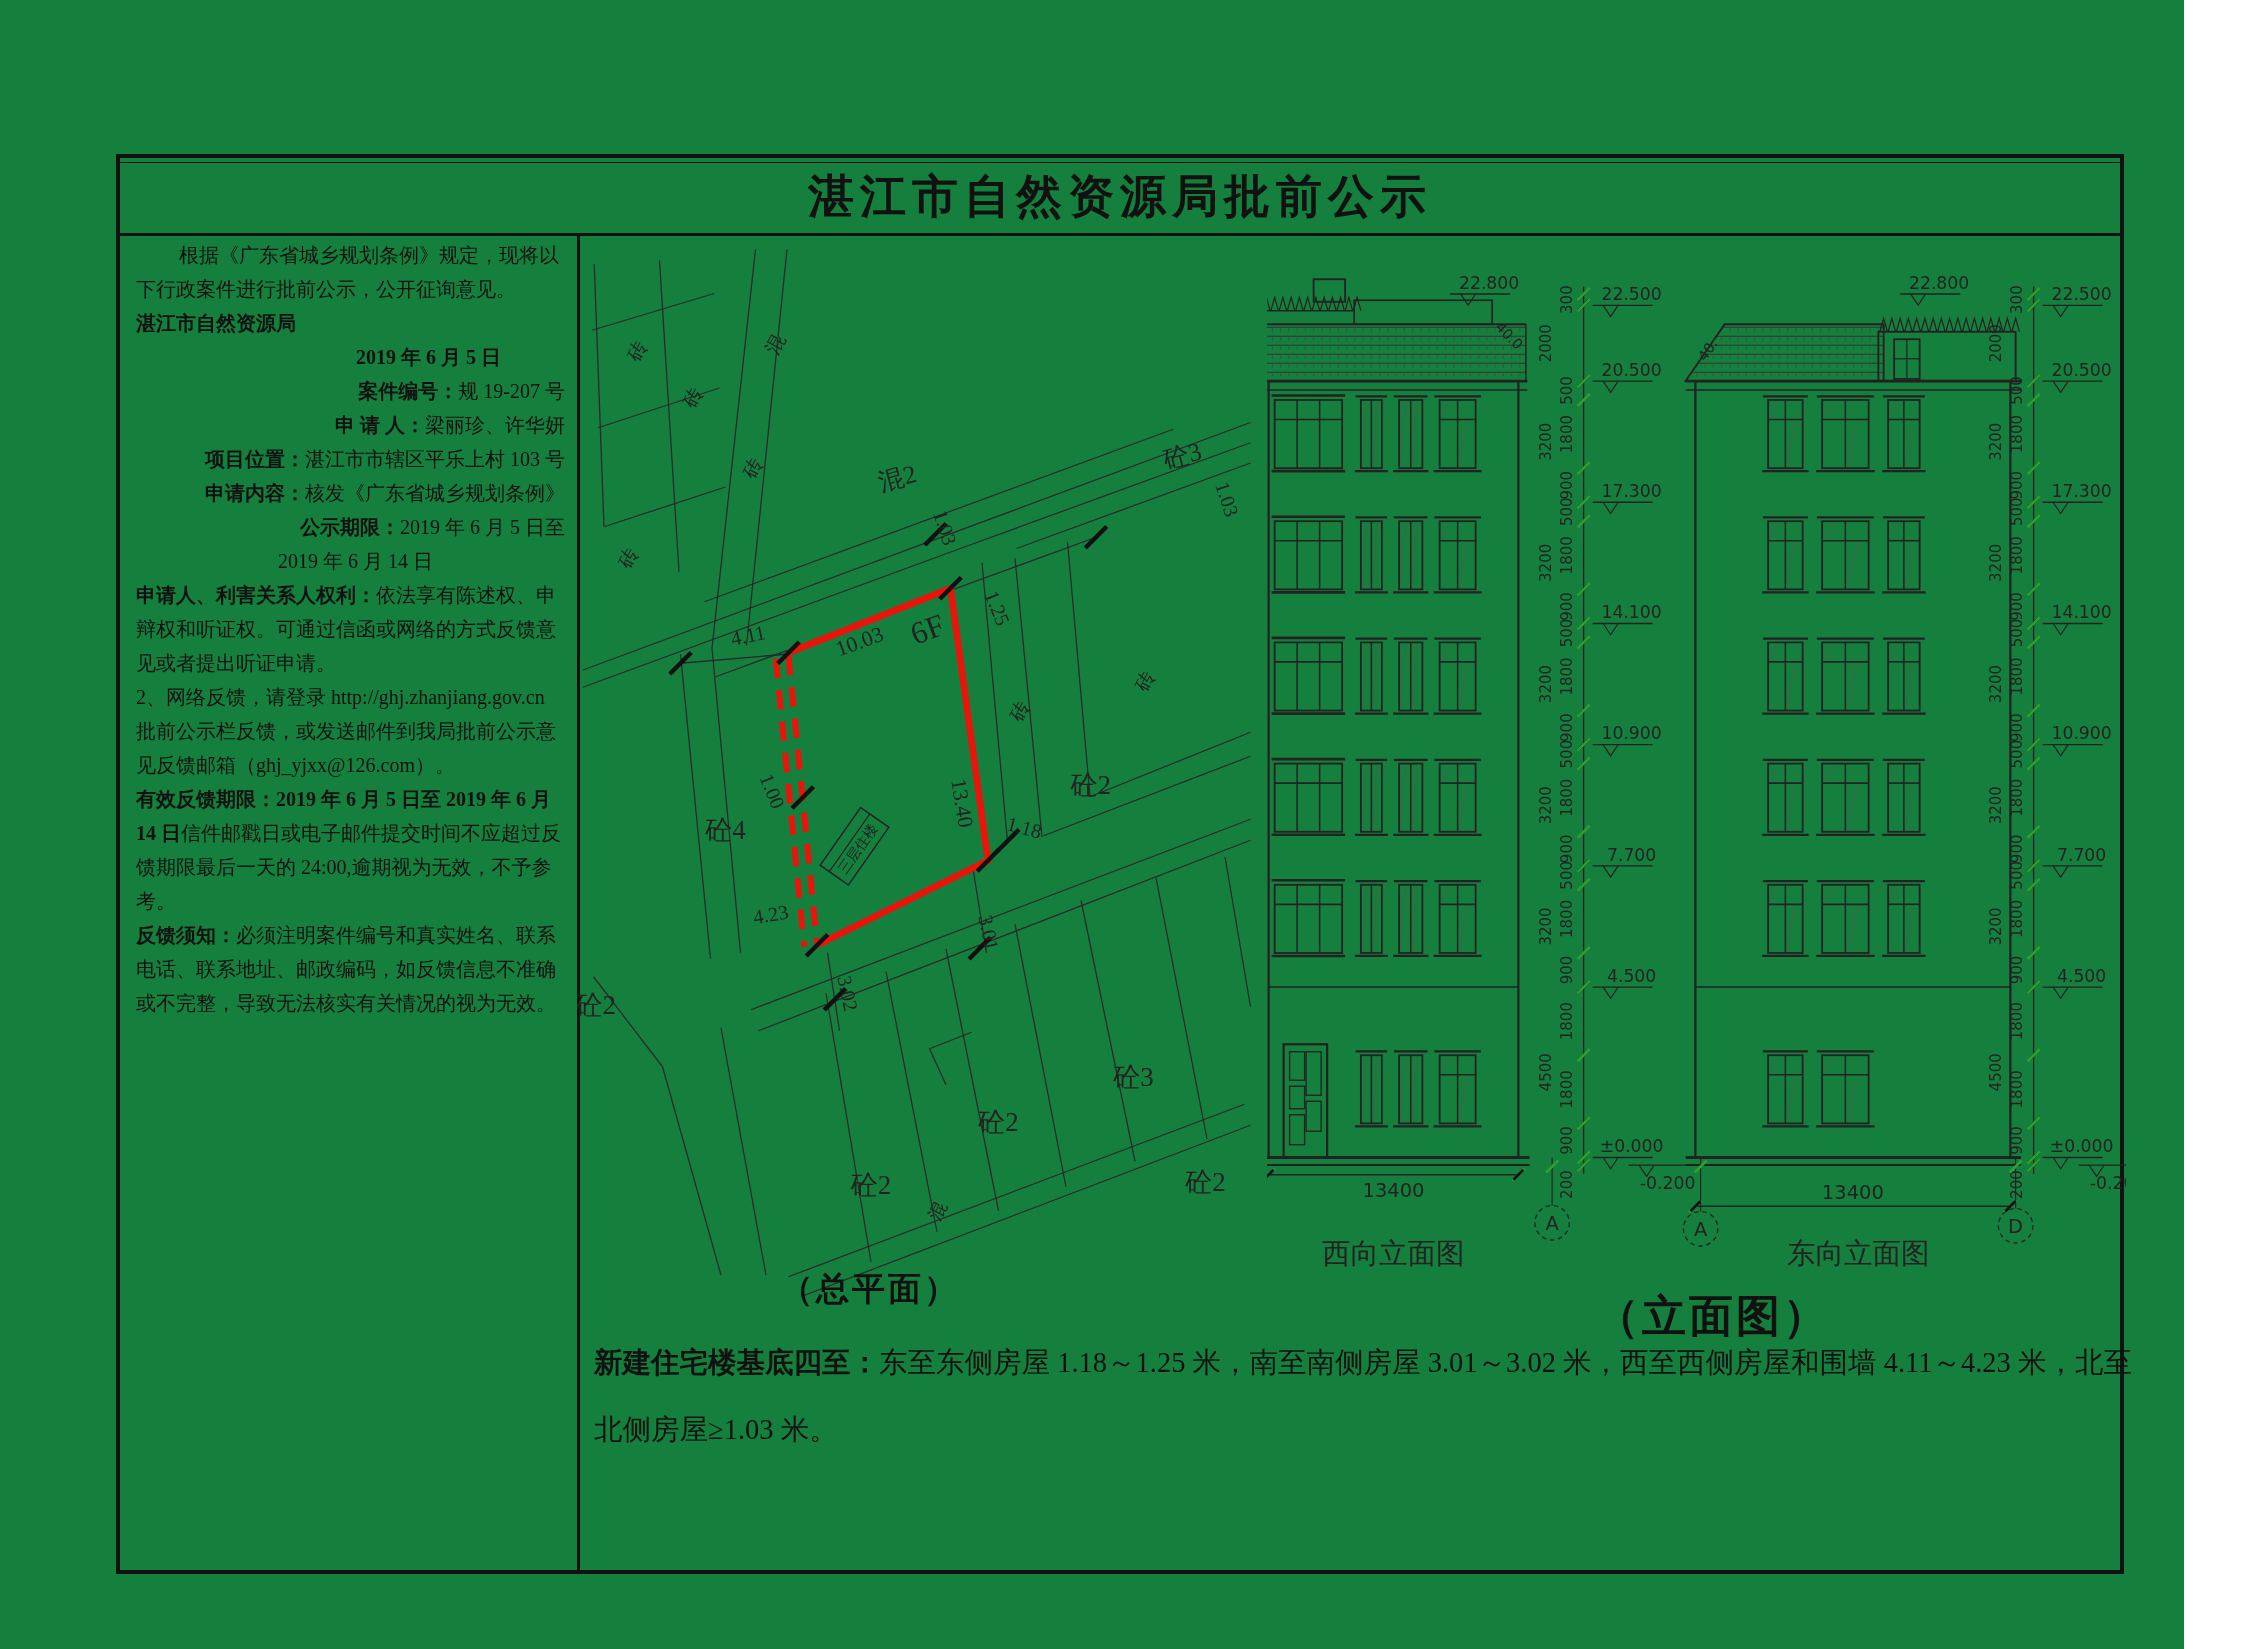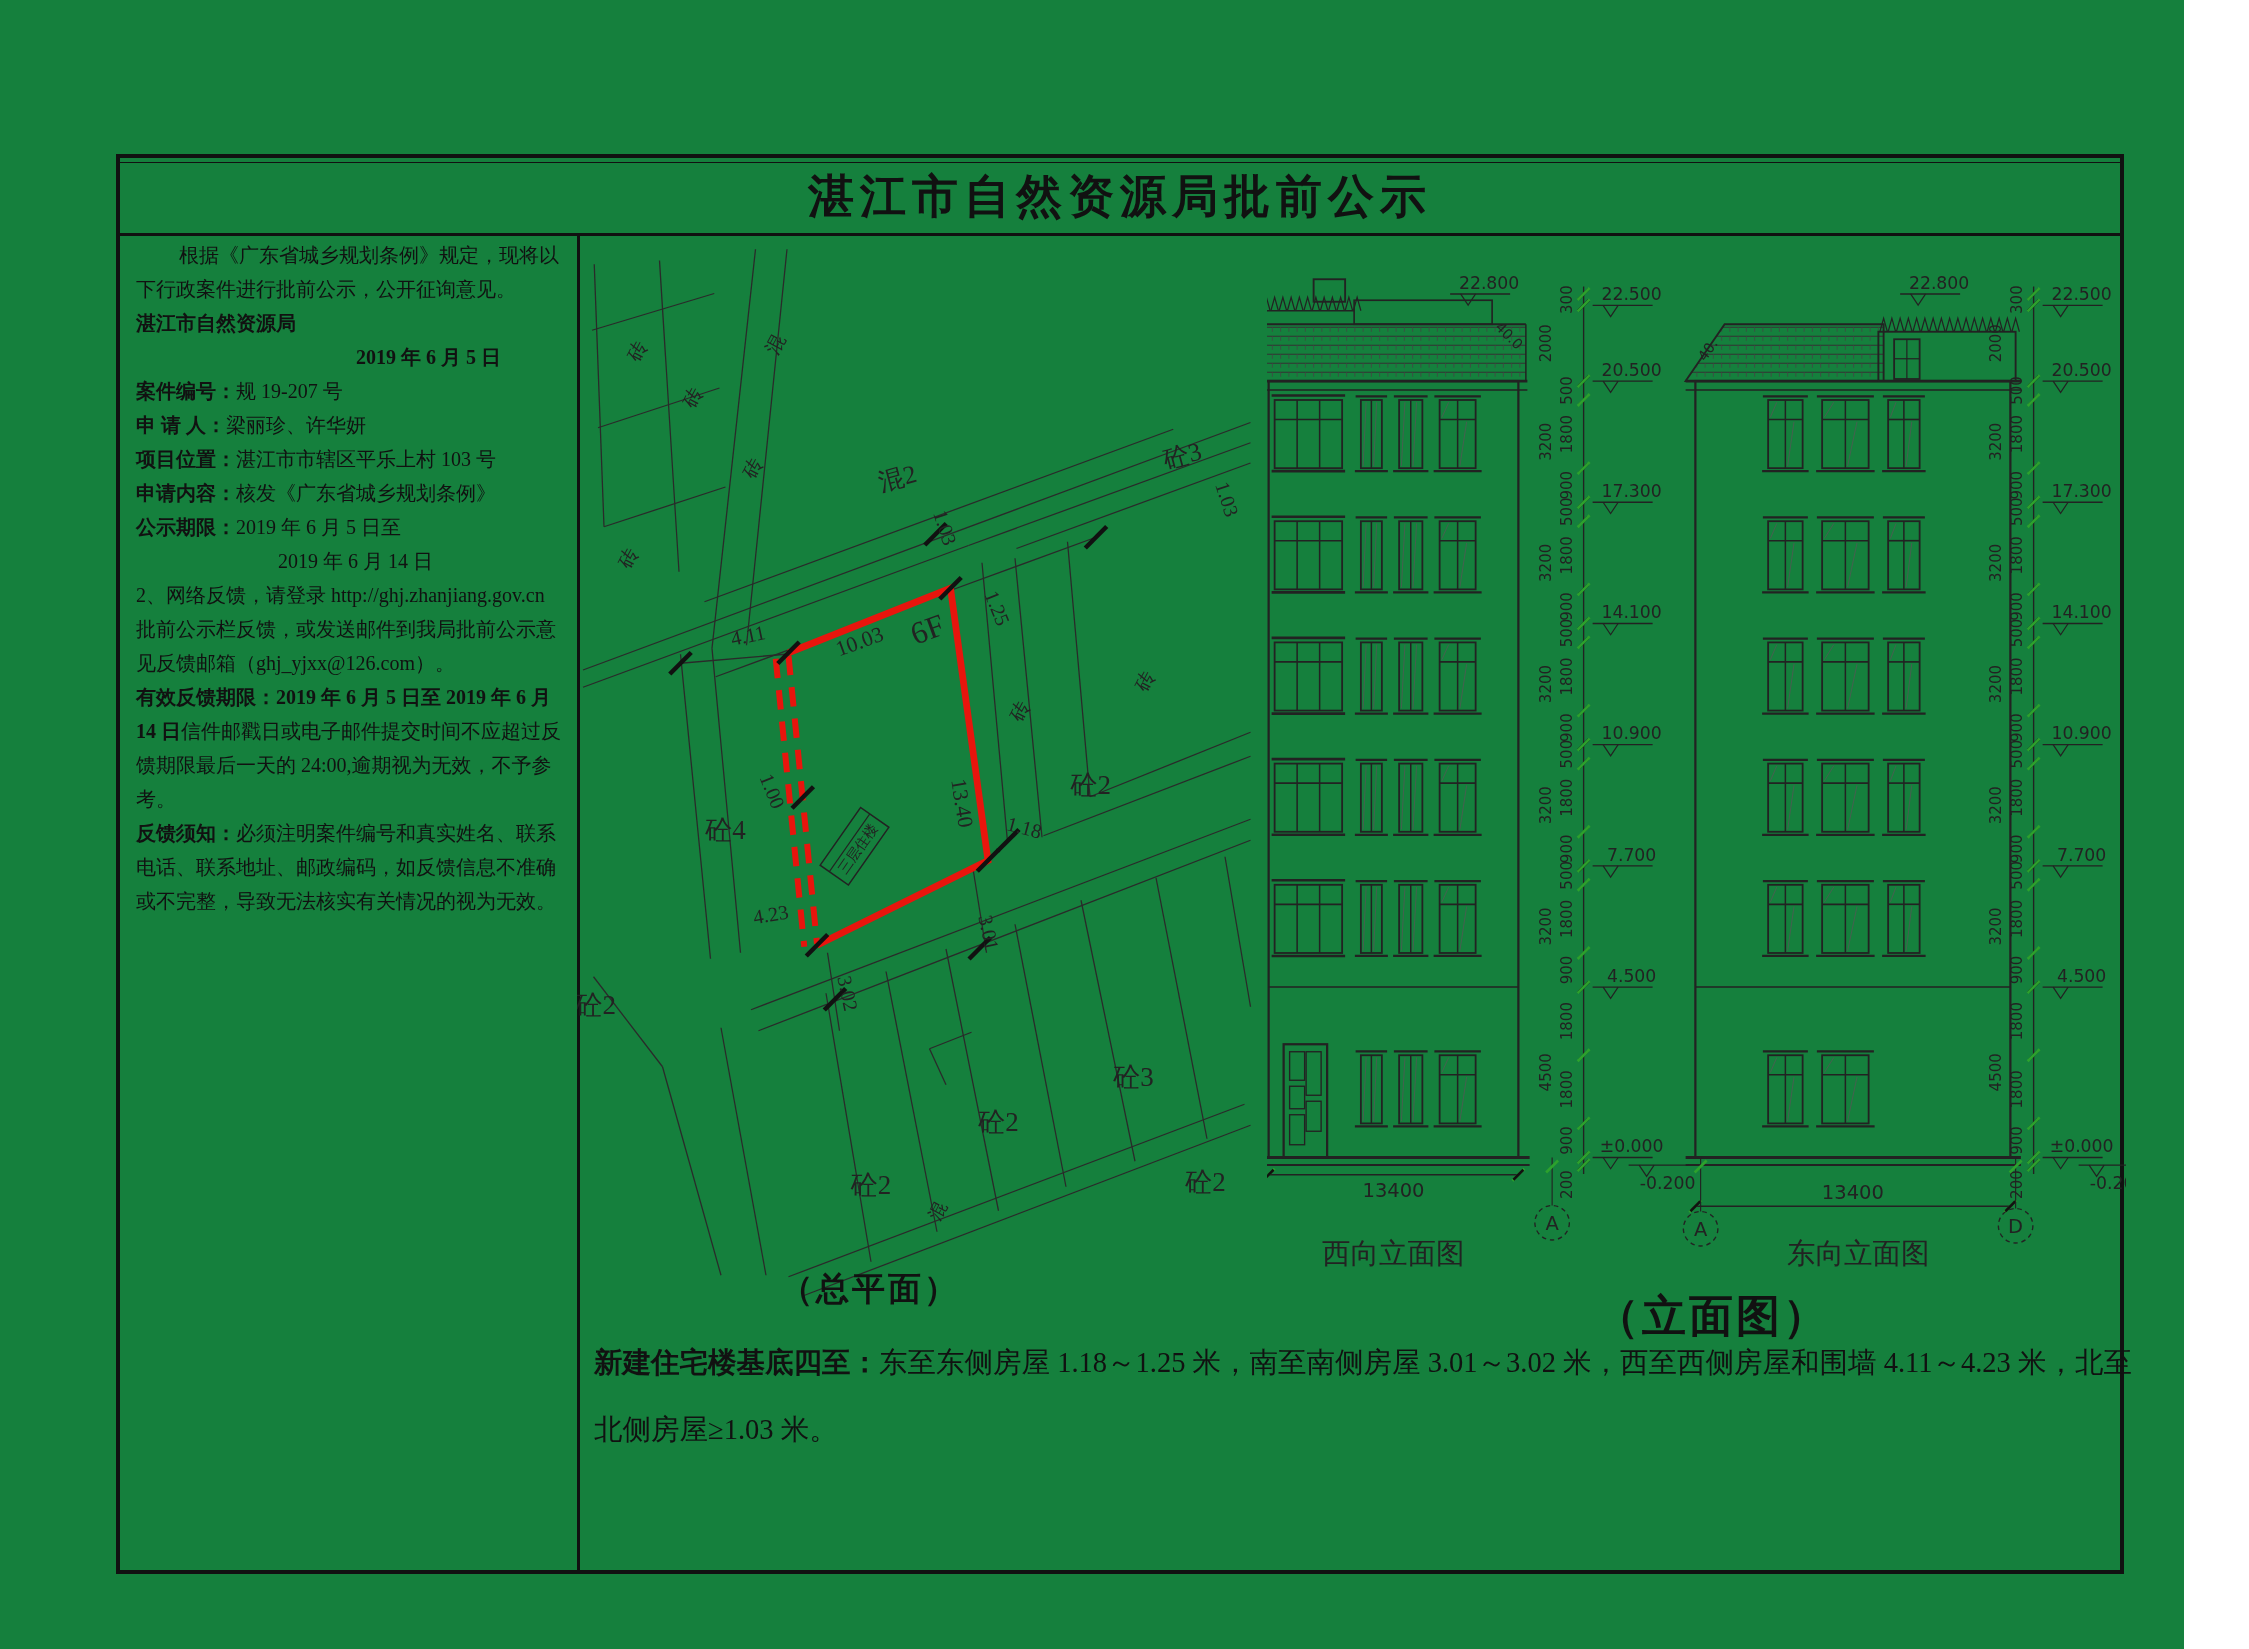--- a/index.html
+++ b/index.html
@@ -12,21 +12,21 @@
          font-size:46px;font-weight:bold;letter-spacing:6px;}
   .title-sep{position:absolute;left:116px;top:233px;width:2008px;height:0;border-top:3.7px solid #111;}
   .vdiv{position:absolute;left:577px;top:233px;width:0;height:1340px;border-left:3px solid #111;}
 
   .left-panel{position:absolute;left:136px;top:238px;width:429px;font-size:20px;line-height:34px;}
   .left-panel .blk{margin:0;}
   .indent2{text-indent:43px;}
   .bl{font-weight:bold;}
   .agency-line{padding-right:31.5px;}
   .date-line{text-align:right;padding-right:64px;}
-  .field{margin-top:39px;}
+  .field{margin-top:39px;text-align:right;}
   .field2nd{padding-left:142px;}
   .sec-big{margin-top:31.5px;}
 
   .caption{position:absolute;font-weight:bold;letter-spacing:3px;}
   .cap-siteplan{left:720px;top:1267px;width:240px;text-align:right;font-size:33px;}
   .cap-elev{left:1585px;top:1287px;width:255px;text-align:center;font-size:44px;}
 
   .bottom-text{position:absolute;left:594px;top:1329px;width:1539px;font-size:28.5px;line-height:67px;}
   .bottom-text p{margin:0;}
 
@@ -48,20 +48,21 @@
     <p class="blk agency-line bl">湛江市自然资源局</p>
     <p class="blk date-line bl">2019 年 6 月 5 日</p>
 
     <p class="blk field"><span class="bl">案件编号：</span><span>规 19-207 号</span></p>
     <p class="blk field"><span class="bl">申 请 人：</span><span>梁丽珍、许华妍</span></p>
     <p class="blk field"><span class="bl">项目位置：</span><span>湛江市市辖区平乐上村 103 号</span></p>
     <p class="blk field"><span class="bl">申请内容：</span><span>核发《广东省城乡规划条例》</span></p>
     <p class="blk field"><span class="bl">公示期限：</span><span>2019 年 6 月 5 日至</span></p>
     <p class="blk field2nd">2019 年 6 月 14 日</p>
 
+    <p class="blk sec-big"><span class="bl">申请人、利害关系人权利：</span><span>依法享有陈述权、申辩权和听证权。可通过信函或网络的方式反馈意见或者提出听证申请。</span></p>
 
     <p class="blk">2、网络反馈，请登录 http://ghj.zhanjiang.gov.cn 批前公示栏反馈，或发送邮件到我局批前公示意见反馈邮箱（ghj_yjxx@126.com）。</p>
 
     <p class="blk sec-big"><span class="bl">有效反馈期限：</span><span class="bl">2019 年 6 月 5 日至 2019 年 6 月 14 日</span><span>信件邮戳日或电子邮件提交时间不应超过反馈期限最后一天的 24:00,逾期视为无效，不予参考。</span></p>
 
     <p class="blk sec-big"><span class="bl">反馈须知：</span><span>必须注明案件编号和真实姓名、联系电话、联系地址、邮政编码，如反馈信息不准确或不完整，导致无法核实有关情况的视为无效。</span></p>
   </div>
 
   <svg id="siteplan" style="position:absolute;left:577px;top:235px" width="690" height="1095" viewBox="770 313 920 1460">
       <line x1="778" y1="893" x2="1668" y2="563" stroke="#2a2a2a" stroke-width="1.7"></line>

